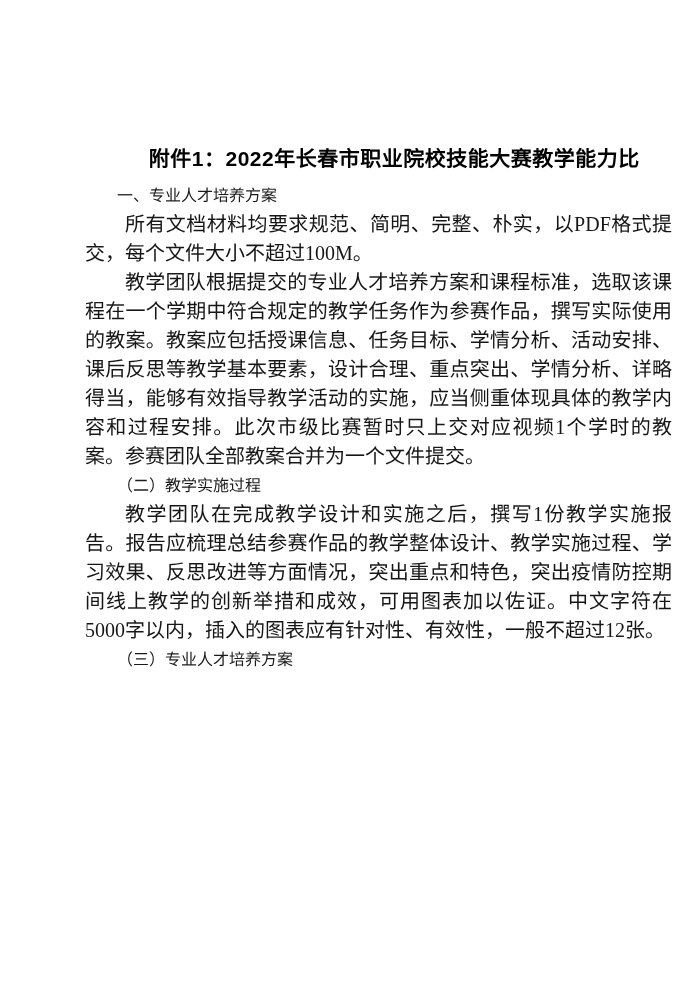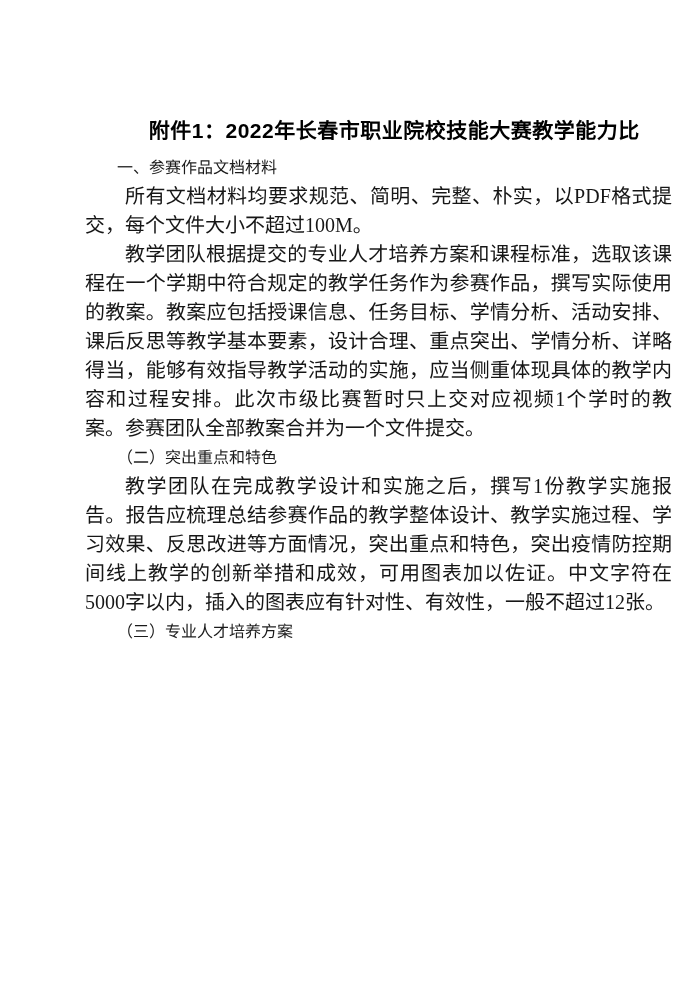--- a/index.html
+++ b/index.html
@@ -13,20 +13,21 @@
     overflow: hidden;
   }
   .page {
     box-sizing: border-box;
     width: 700px;
     height: 883px;
     background: #ffffff;
     padding: 116px 28px 0 85px;
     font-family: "Liberation Serif", "DejaVu Serif", serif;
     color: #161616;
+    margin-top: 28px;
   }
   .doc-title {
     margin: 0 0 7px 0;
     font-family: "Liberation Sans", "DejaVu Sans", sans-serif;
     font-weight: 700;
     font-size: 21px;
     line-height: 30px;
     text-align: center;
     color: #000000;
     letter-spacing: 0.5px;
@@ -55,27 +56,27 @@
 </style>
 </head>
 <body>
 
 <div class="page">
 
   <h1 class="doc-title">
     <span class="t-line t-line-1">附件1：2022年长春市职业院校技能大赛教学能力比</span>
   </h1>
 
-  <h2 class="sec-heading">一、参赛作品文档材料</h2>
+  <h2 class="sec-heading">一、专业人才培养方案</h2>
 
   <p class="para">所有文档材料均要求规范、简明、完整、朴实，以PDF格式提交，每个文件大小不超过100M。</p>
 
 
   <p class="para">教学团队根据提交的专业人才培养方案和课程标准，选取该课程在一个学期中符合规定的教学任务作为参赛作品，撰写实际使用的教案。教案应包括授课信息、任务目标、学情分析、活动安排、课后反思等教学基本要素，设计合理、重点突出、学情分析、详略得当，能够有效指导教学活动的实施，应当侧重体现具体的教学内容和过程安排。此次市级比赛暂时只上交对应视频1个学时的教案。参赛团队全部教案合并为一个文件提交。</p>
 
-  <h3 class="sec-heading">（二）突出重点和特色</h3>
+  <h3 class="sec-heading">（二）教学实施过程</h3>
 
   <p class="para">教学团队在完成教学设计和实施之后，撰写1份教学实施报告。报告应梳理总结参赛作品的教学整体设计、教学实施过程、学习效果、反思改进等方面情况，突出重点和特色，突出疫情防控期间线上教学的创新举措和成效，可用图表加以佐证。中文字符在5000字以内，插入的图表应有针对性、有效性，一般不超过12张。</p>
 
   <h3 class="sec-heading">（三）专业人才培养方案</h3>
 
 
 </div>
 
 </body></html>

